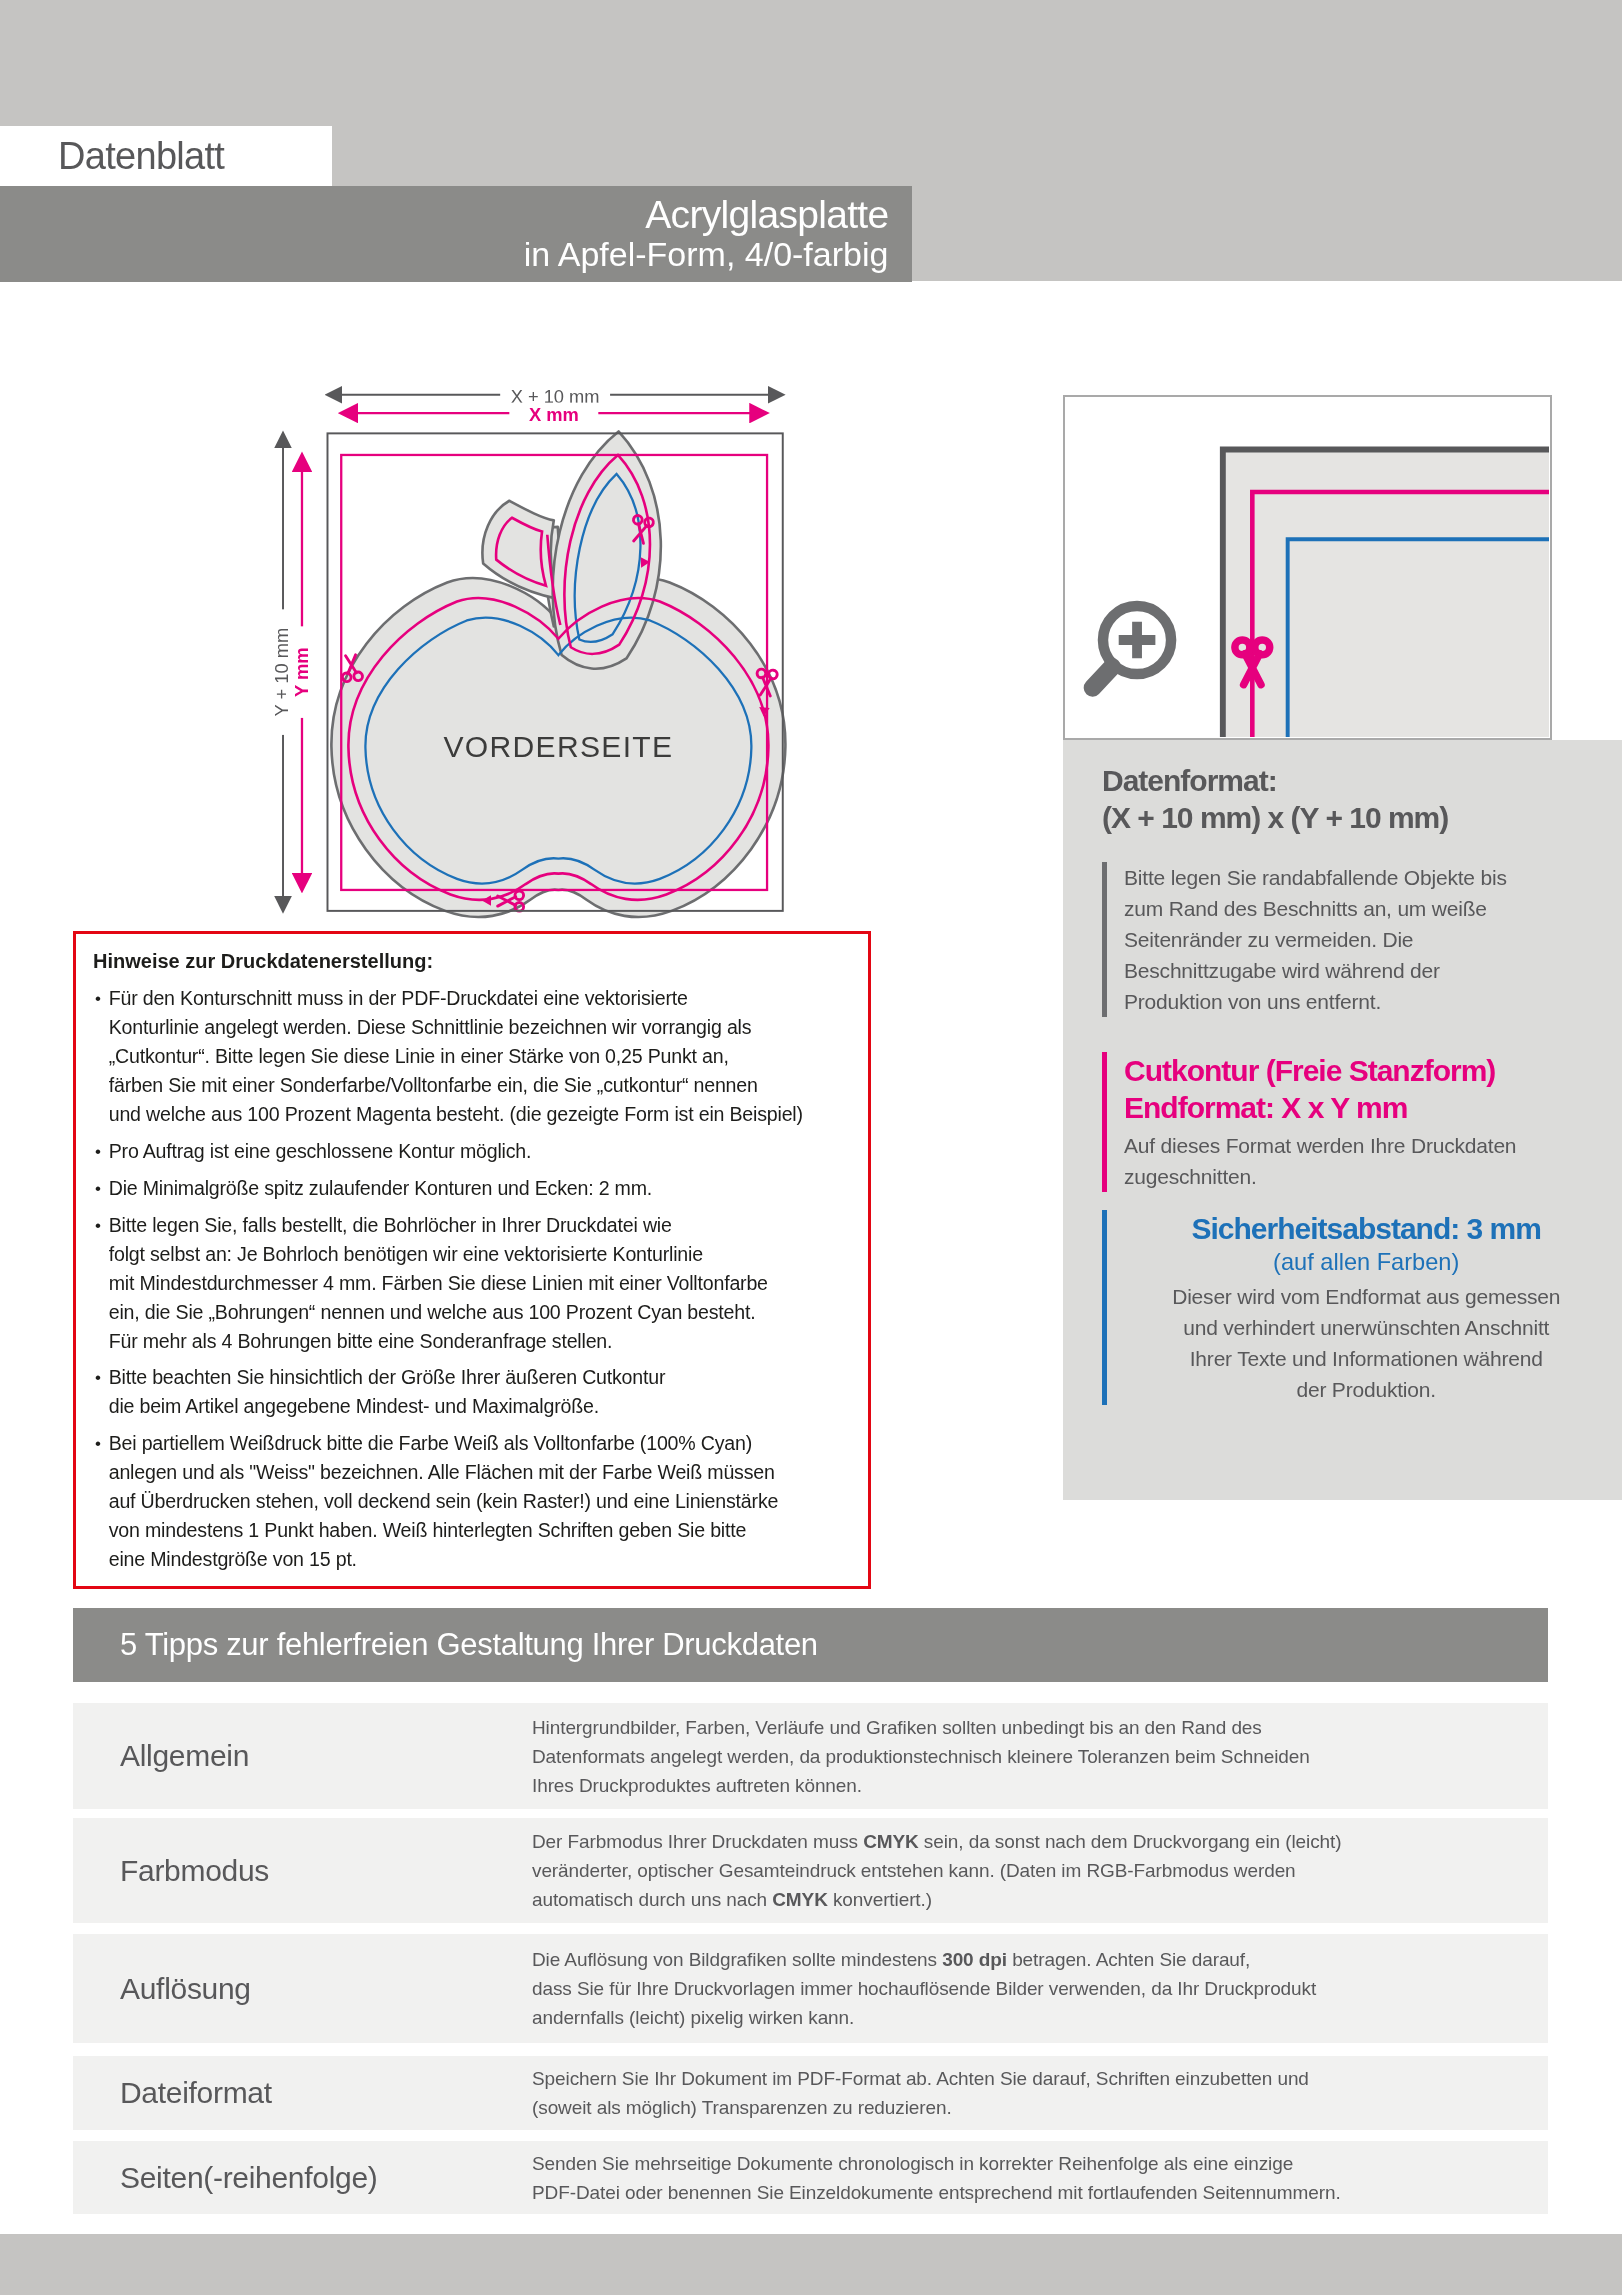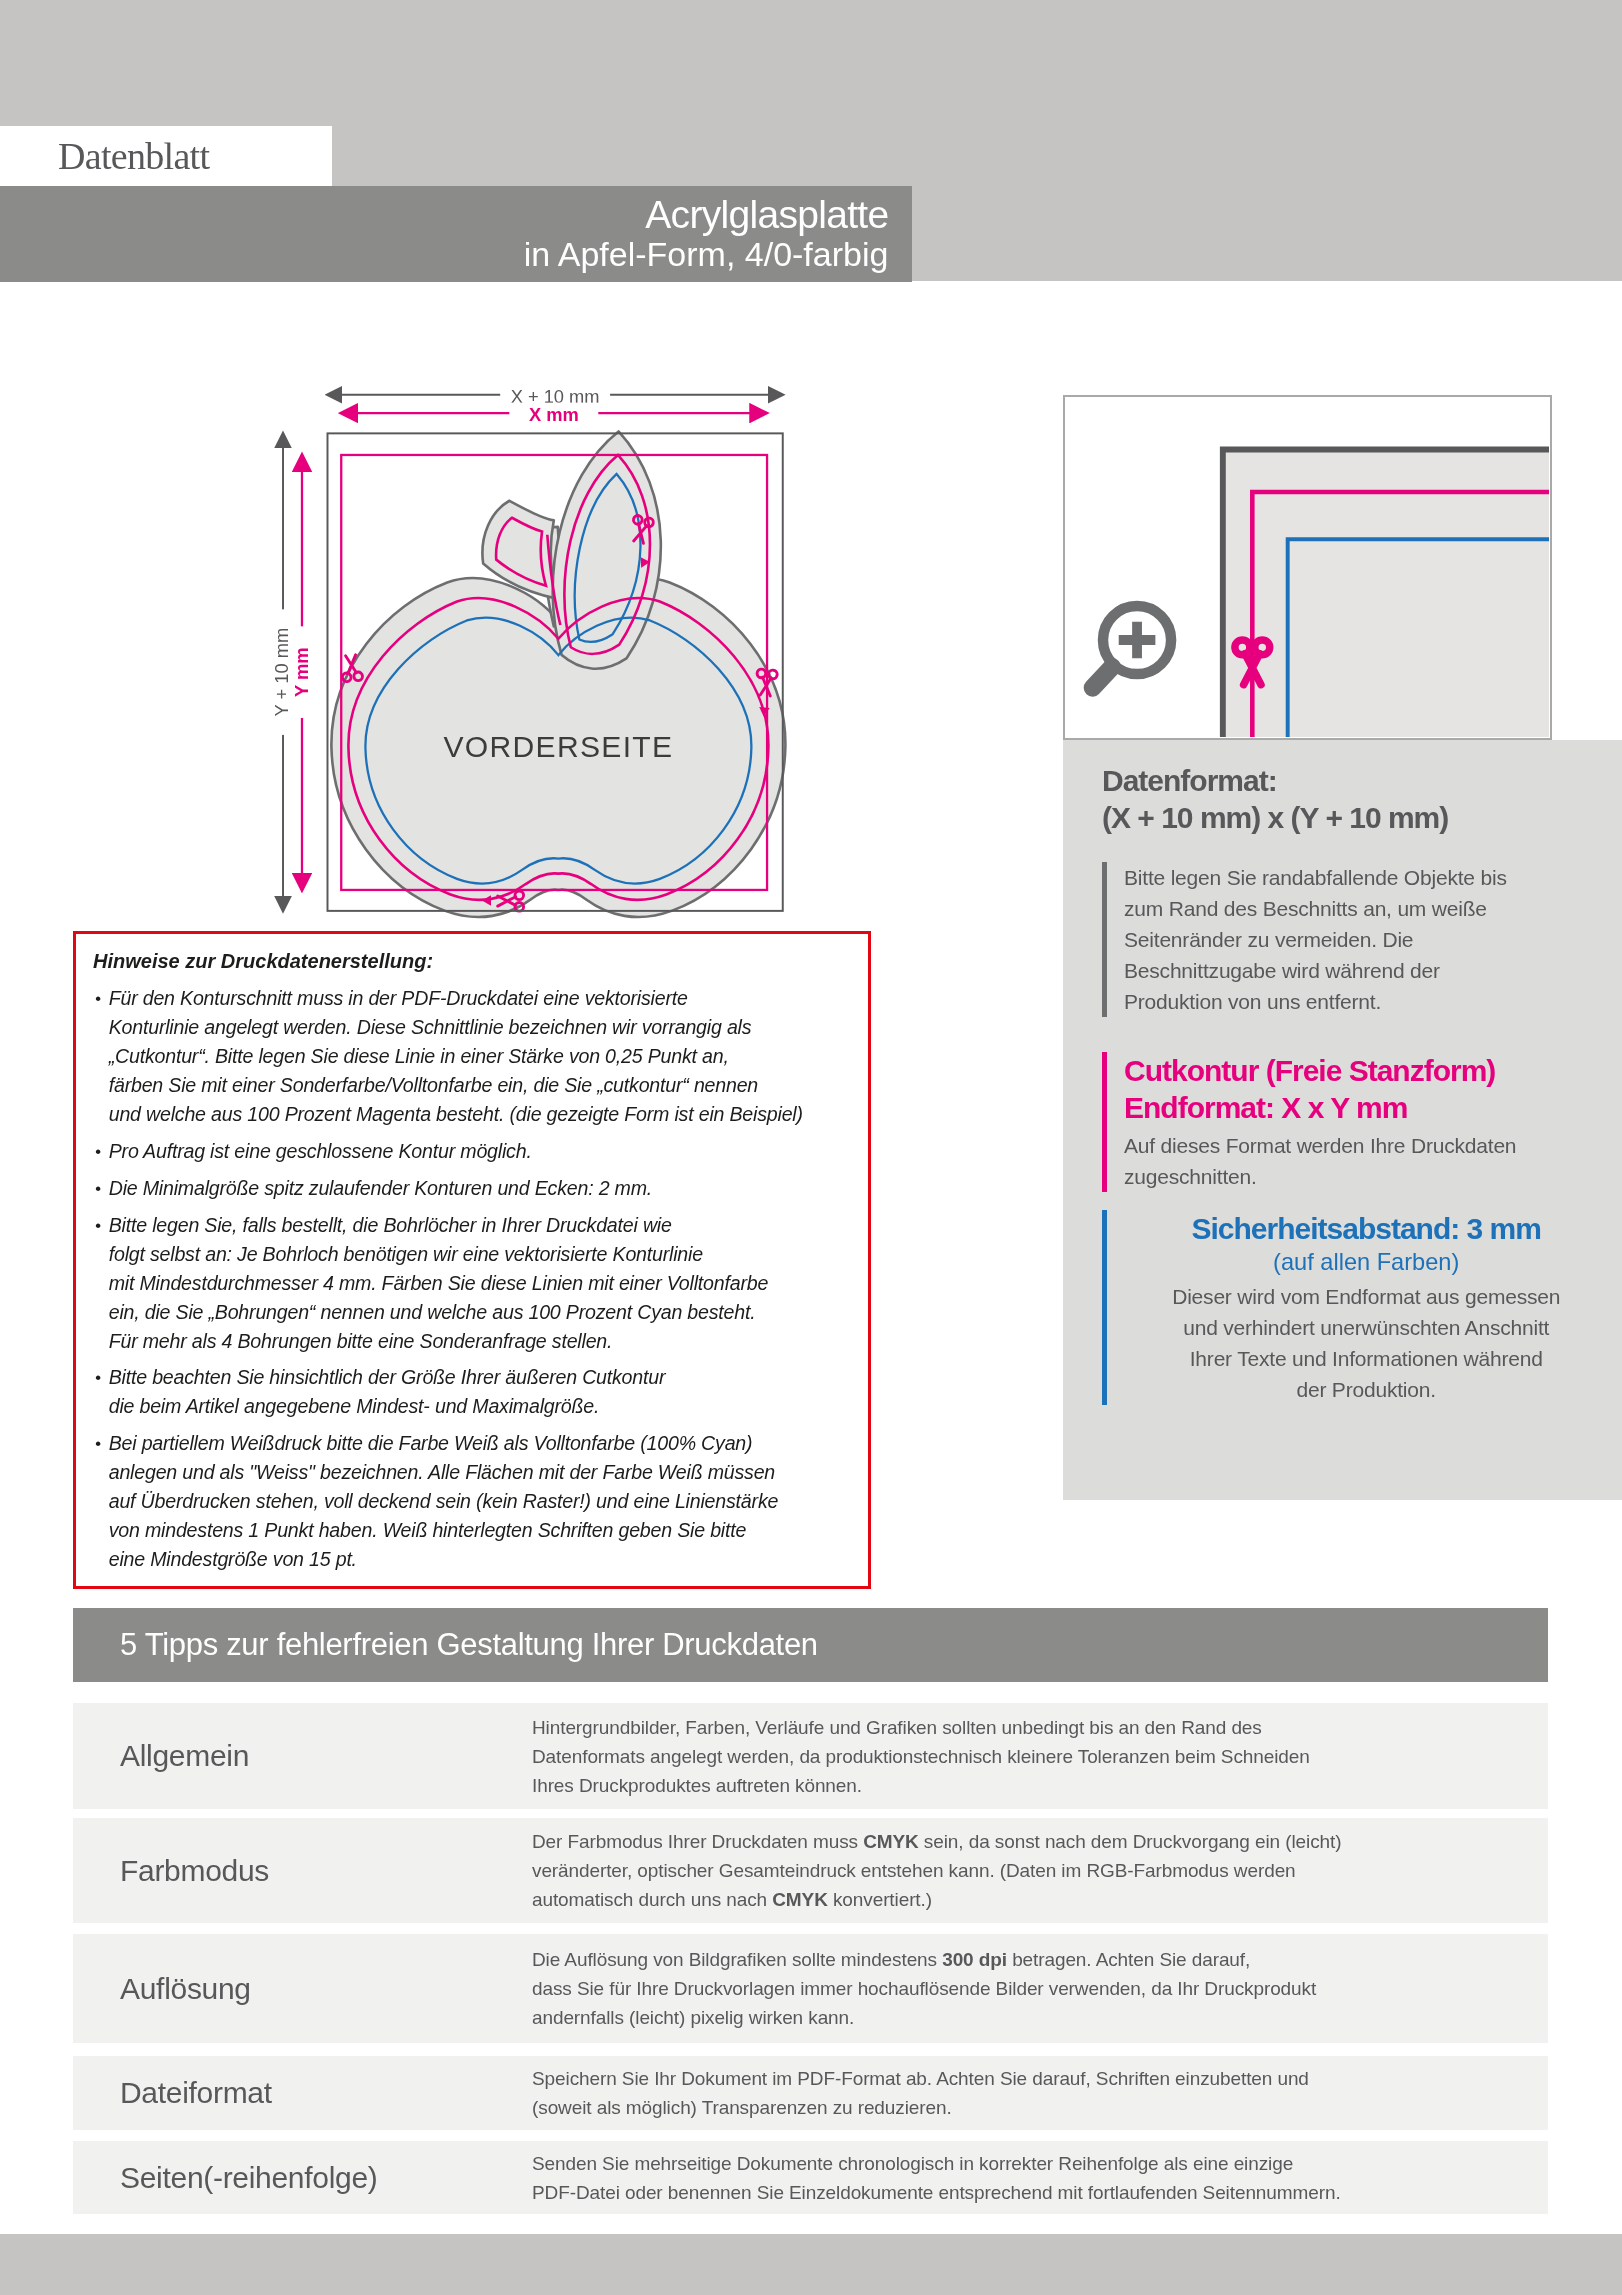--- a/index.html
+++ b/index.html
@@ -5,31 +5,31 @@
   html,body{margin:0;padding:0;background:#ffffff;}
   .page{position:relative;width:1623px;height:2295px;background:#ffffff;overflow:hidden;
         font-family:"Liberation Sans","DejaVu Sans",sans-serif;color:#58585a;}
   b{font-weight:bold;}
 
   .band-top{position:absolute;left:0;top:0;width:1623px;height:281px;background:#c5c4c2;}
   .band-bottom{position:absolute;left:0;top:2234px;width:1623px;height:62px;background:#c5c4c2;}
 
   .datenblatt{position:absolute;left:0;top:126px;width:332px;height:60px;background:#ffffff;
               font-size:38px;line-height:60px;padding-left:58px;box-sizing:border-box;
-              color:#58585a;letter-spacing:-0.7px;font-family:Liberation Serif, serif;}
+              color:#58585a;letter-spacing:-0.7px;}
 
   .banner{position:absolute;left:0;top:186px;width:912px;height:96px;background:#8b8b89;
           color:#ffffff;text-align:right;padding-right:23.6px;box-sizing:border-box;}
   .banner .t1{font-size:39px;line-height:39px;margin-top:9.2px;letter-spacing:-0.7px;font-weight:normal;}
   .banner .t2{font-size:34px;line-height:27.5px;margin-top:6.5px;font-weight:normal;}
 
   .diagram{position:absolute;left:249px;top:366px;}
 
   .notes{position:absolute;left:73px;top:931px;width:798px;height:658px;background:#ffffff;
-         border:3.3px solid #e30613;box-sizing:border-box;padding:13px 15.7px 0 17px;color:#1d1d1b;font-style:italic;}
+         border:3.3px solid #e30613;box-sizing:border-box;padding:13px 15.7px 0 17px;color:#1d1d1b;}
   .notes h3{font-size:20px;line-height:29px;font-weight:bold;margin:0 0 7.9px 0;}
   .notes ul{list-style:none;margin:0;padding:0;}
   .notes li{font-size:19.6px;line-height:29px;margin:0 0 7.9px 0;padding-left:15.7px;position:relative;
             white-space:pre-line;letter-spacing:-0.2px;}
   .notes li::before{content:"\2022";position:absolute;left:2px;top:0;font-size:17px;}
 
   .zoombox{position:absolute;left:1063px;top:395px;width:489px;height:345px;background:#ffffff;
            border:2.6px solid #a9a9a9;box-sizing:border-box;}
   .zoombox svg{display:block;width:484px;height:340px;}
 

